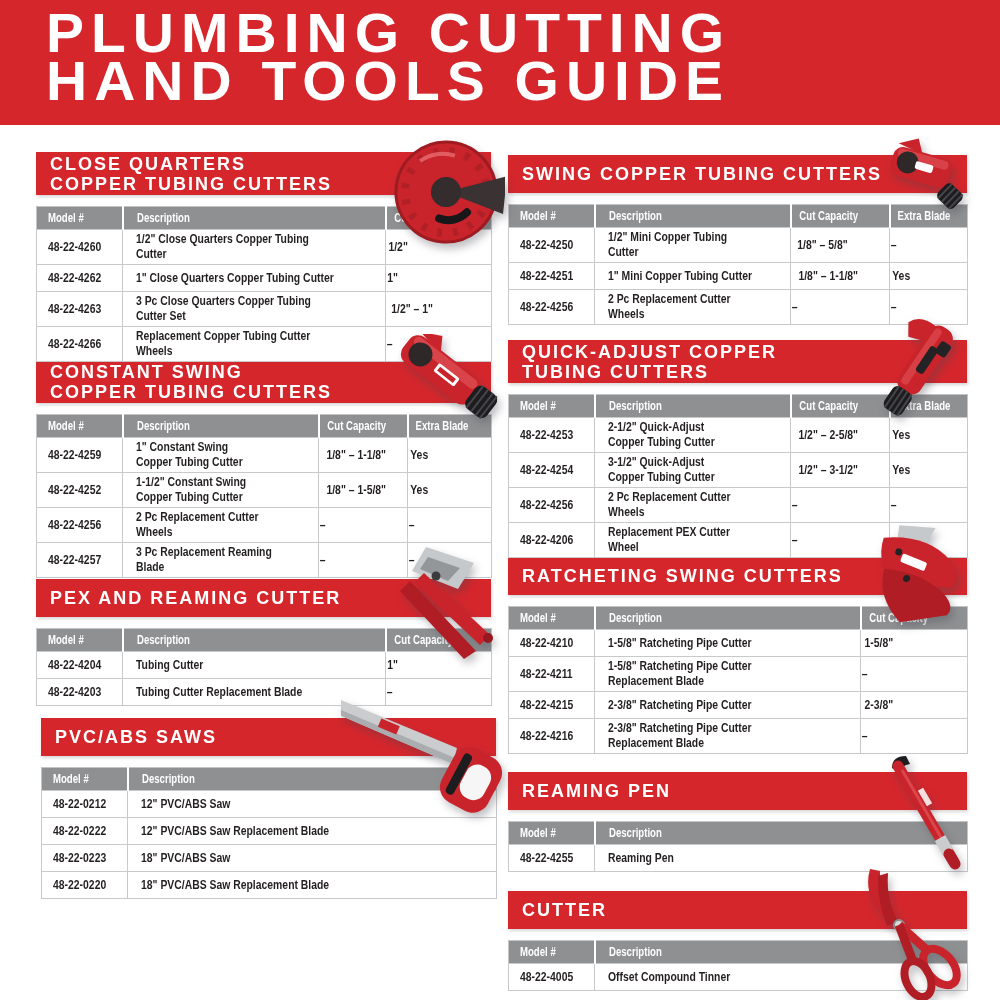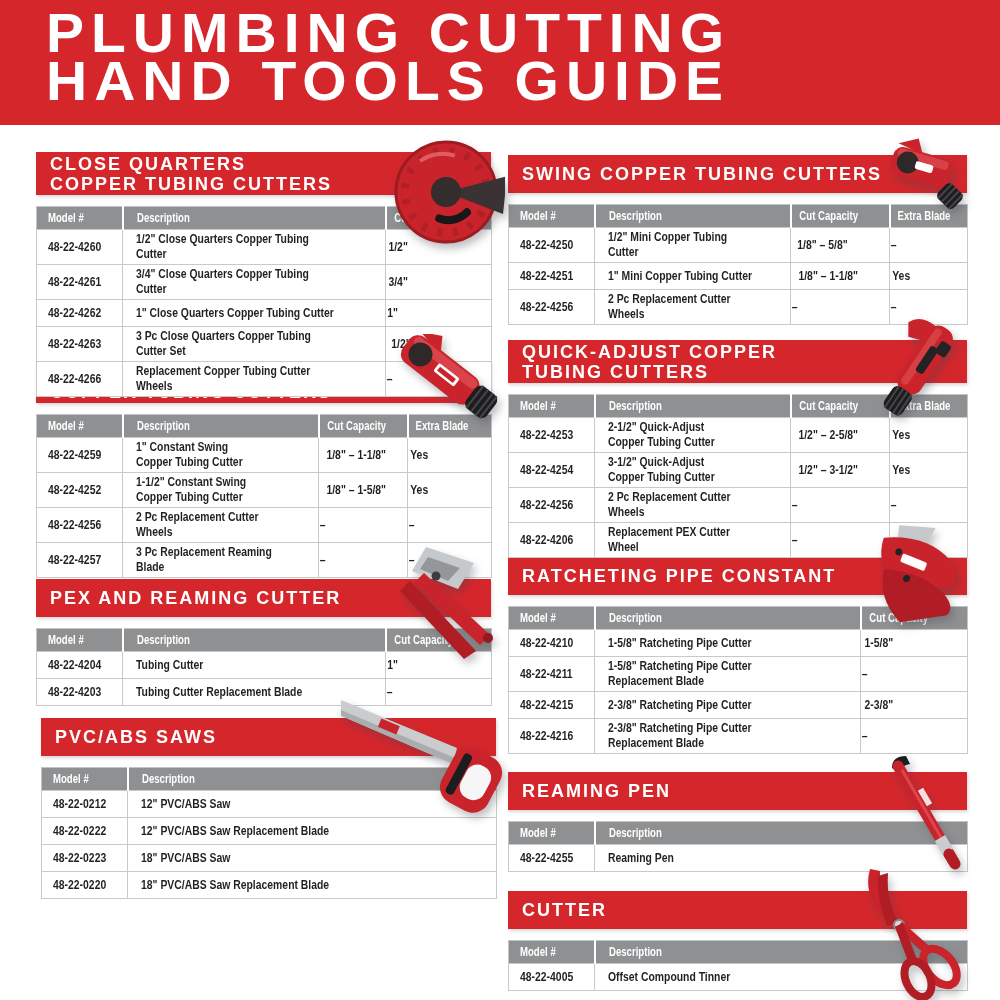--- a/index.html
+++ b/index.html
@@ -63,25 +63,20 @@
             <th class="c-num"><span class="tx">Cut Capacity</span></th>
           </tr>
         </thead>
         <tbody>
           <tr>
             <td class="c-model"><span class="tx">48-22-4260</span></td>
             <td class="c-desc"><span class="tx">1/2" Close Quarters Copper Tubing Cutter</span></td>
             <td class="c-num"><span class="tx">1/2"</span></td>
           </tr>
           <tr>
-            <td class="c-model"><span class="tx">48-22-4261</span></td>
-            <td class="c-desc"><span class="tx">3/4" Close Quarters Copper Tubing Cutter</span></td>
-            <td class="c-num"><span class="tx">3/4"</span></td>
-          </tr>
-          <tr>
             <td class="c-model"><span class="tx">48-22-4262</span></td>
             <td class="c-desc"><span class="tx">1" Close Quarters Copper Tubing Cutter</span></td>
             <td class="c-num"><span class="tx">1"</span></td>
           </tr>
           <tr>
             <td class="c-model"><span class="tx">48-22-4263</span></td>
             <td class="c-desc"><span class="tx">3 Pc Close Quarters Copper Tubing Cutter Set</span></td>
             <td class="c-num"><span class="tx">1/2" – 1"</span></td>
           </tr>
           <tr>
@@ -365,21 +360,21 @@
         <rect x="46" y="34" width="9" height="30" rx="3" fill="#232325"></rect>
         <rect x="52" y="24" width="12" height="14" rx="3" fill="#232325"></rect>
         <rect x="38" y="86" width="22" height="26" rx="6" fill="#1d1d1f"></rect>
         <path d="M42 86 v26 M47 86 v26 M52 86 v26 M57 86 v26" stroke="#46464a" stroke-width="2"></path>
       </g>
     </svg>
   </section>
 
   <section class="tbl" style="left:508px;top:557px;width:459px">
     <div class="band band-1">
-      <h2 class="band-title">RATCHETING PIPE CONSTANT</h2>
+      <h2 class="band-title">RATCHETING SWING CUTTERS</h2>
     </div>
     <table class="grid">
         <colgroup>
           <col style="width: 86px;">
           <col style="width: 266px;">
           <col style="width: 107px;">
         </colgroup>
         <thead>
           <tr>
             <th class="c-model"><span class="tx">Model #</span></th>

